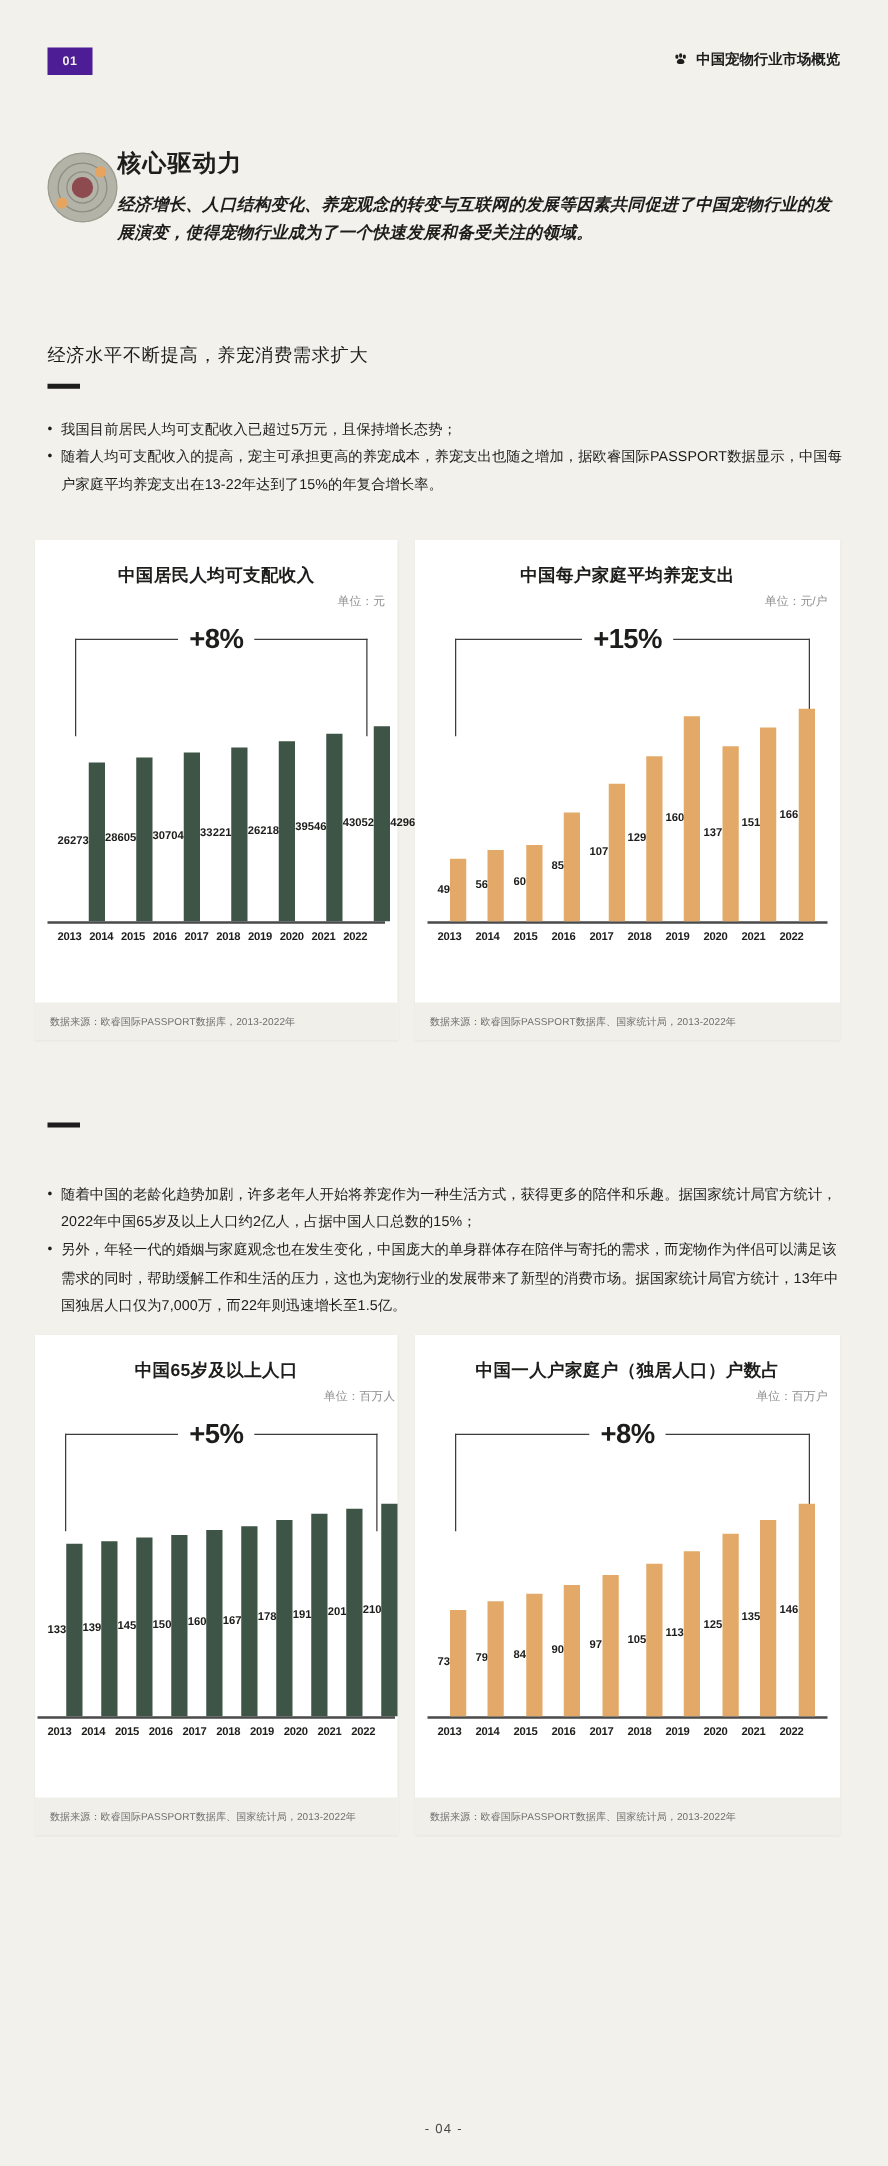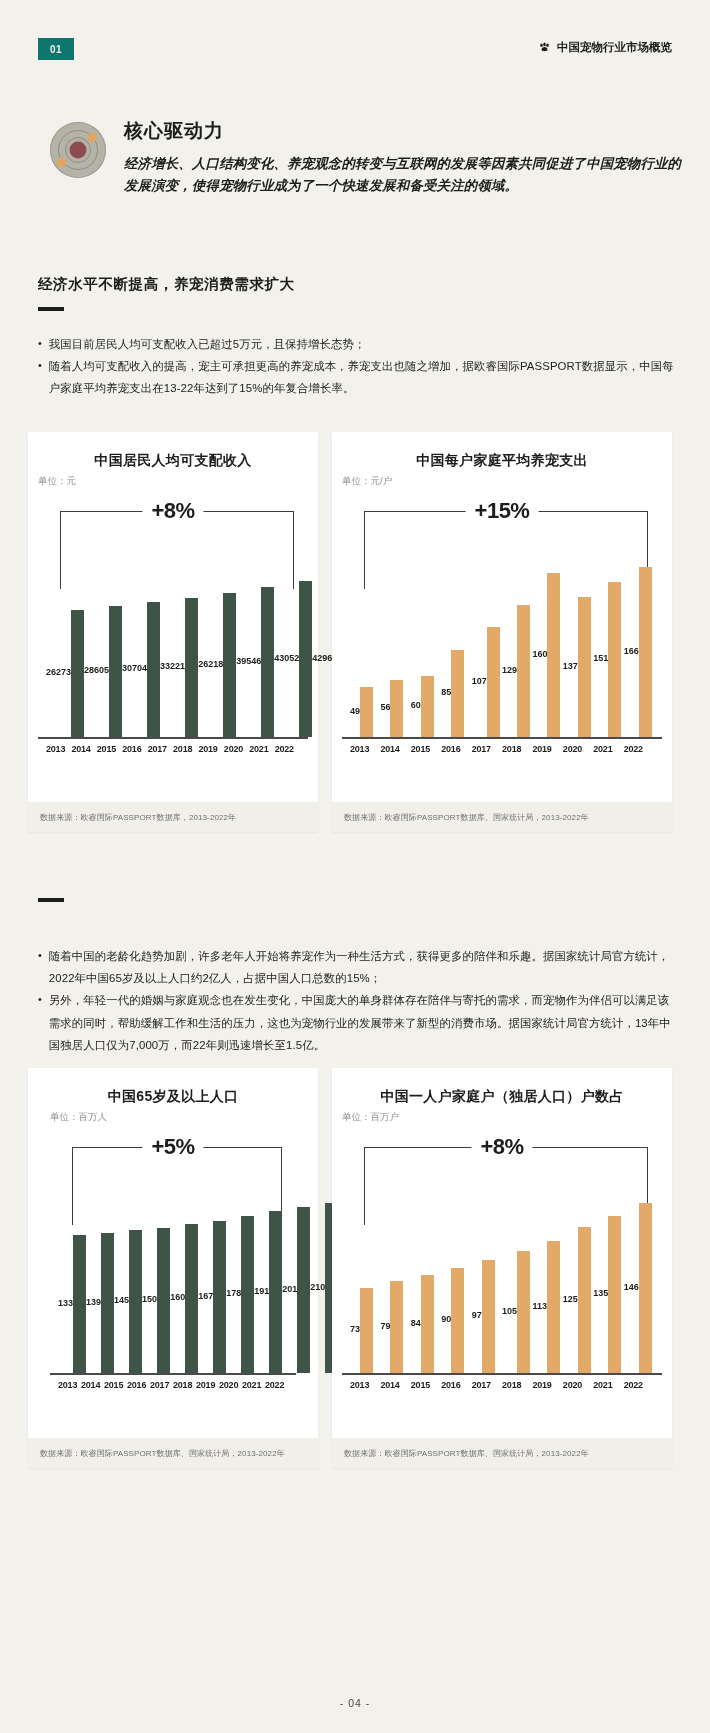--- a/index.html
+++ b/index.html
@@ -11,35 +11,35 @@
     position:relative;
     overflow:hidden;
   }
   
   .page-header{
     position:absolute;left:0;top:0;width:710px;height:80px;
   }
   .num-badge{
     position:absolute;left:38px;top:38px;
     width:36px;height:22px;
-    background:#0f766e;color:#f2f1ec;
+    background:#4c1d95;color:#f2f1ec;
     font-size:10px;font-weight:bold;
     display:flex;align-items:center;justify-content:center;
     letter-spacing:.5px;
   }
   .header-right{
     position:absolute;right:38px;top:40px;
     display:flex;align-items:center;gap:6px;
     font-size:11.5px;font-weight:bold;color:#1d1d1b;
   }
   .paw{
     width:13px;height:13px;position:relative;display:inline-block;
   }
   
-  .hero{position:absolute;left:50px;top:118px;width:634px;display:flex;gap:18px;}
+  .hero{position:absolute;left:38px;top:118px;width:634px;display:flex;}
   .hero-icon{
     flex:0 0 auto;width:56px;height:56px;border-radius:50%;
     background:#b4b3a7;position:relative;margin-top:4px;
     box-shadow:inset 0 0 0 1px #9d9c90;
   }
   .hero-icon .ring{
     position:absolute;left:50%;top:50%;transform:translate(-50%,-50%);
     border-radius:50%;border:1.5px solid #8e8d82;
   }
   .hero-icon .r1{width:40px;height:40px;}
@@ -49,33 +49,33 @@
     width:17px;height:17px;border-radius:50%;background:#8d4a4f;
   }
   .hero-icon .dot{position:absolute;width:9px;height:9px;border-radius:50%;background:#e6a45e;}
   .hero-icon .d1{right:9px;top:11px;}
   .hero-icon .d2{left:7px;bottom:11px;}
   .hero-text{flex:1;}
   .hero-title{font-size:19px;font-weight:bold;letter-spacing:1px;margin-bottom:9px;}
   .hero-body{font-size:13.4px;font-weight:bold;line-height:1.62;letter-spacing:.2px;font-style:italic;}
   
   .section-head{position:absolute;left:38px;width:634px;}
-  .section-title{font-size:14.5px;font-weight:bold;letter-spacing:.6px;}
+  .section-title{font-size:14.5px;font-weight:normal;letter-spacing:.6px;}
   .rule{width:26px;height:3.5px;background:#1d1d1b;margin-top:13px;}
   .bullets{position:absolute;left:38px;width:640px;font-size:11.4px;line-height:1.95;}
   .bullet{display:flex;gap:7px;}
   .bullet .bdot{flex:0 0 auto;margin-top:0px;font-size:11px;line-height:1.95;}
   .bullet .btxt{flex:1;letter-spacing:.1px;}
   
   .card{
     position:absolute;background:#ffffff;
     box-shadow:0 1px 2px rgba(0,0,0,.05);
   }
   .card-title{text-align:center;font-size:14px;font-weight:bold;letter-spacing:.3px;}
-  .card-unit{text-align:left;font-size:9.5px;color:#8e8e8e;margin-top:5px;}
+  .card-unit{text-align:right;font-size:9.5px;color:#8e8e8e;margin-top:5px;}
   .growth-wrap{position:relative;height:34px;margin-top:12px;}
   .growth-label{
     position:absolute;left:50%;top:-2px;transform:translateX(-50%);
     font-size:22px;font-weight:bold;letter-spacing:-.5px;background:#fff;
     padding:0 9px;z-index:2;
   }
   .bracket{
     position:absolute;left:22px;right:14px;top:11px;height:1px;background:#3c3c3c;
   }
   .bracket:before,.bracket:after{
@@ -291,21 +291,21 @@
     <span class="bdot">•</span>
     <span class="btxt">随着中国的老龄化趋势加剧，许多老年人开始将养宠作为一种生活方式，获得更多的陪伴和乐趣。据国家统计局官方统计，2022年中国65岁及以上人口约2亿人，占据中国人口总数的15%；</span>
   </div>
   <div class="bullet">
     <span class="bdot">•</span>
     <span class="btxt">另外，年轻一代的婚姻与家庭观念也在发生变化，中国庞大的单身群体存在陪伴与寄托的需求，而宠物作为伴侣可以满足该需求的同时，帮助缓解工作和生活的压力，这也为宠物行业的发展带来了新型的消费市场。据国家统计局官方统计，13年中国独居人口仅为7,000万，而22年则迅速增长至1.5亿。</span>
   </div>
 </div>
 
 <div class="card" style="left:28px;top:1068px;width:290px;height:400px;">
-  <div style="padding:20px 22px 0;">
+  <div style="padding:20px 2px 0;">
     <div class="card-title">中国65岁及以上人口</div>
     <div class="card-unit">单位：百万人</div>
     <div class="growth-wrap">
       <div class="bracket"></div>
       <div class="growth-label">+5%</div>
     </div>
     <div class="plot" id="plot2" style="height:205px;">
         <div class="col">
           <div class="vlabel">133</div>
           <div class="bar green" style="height: 138px;"></div>

